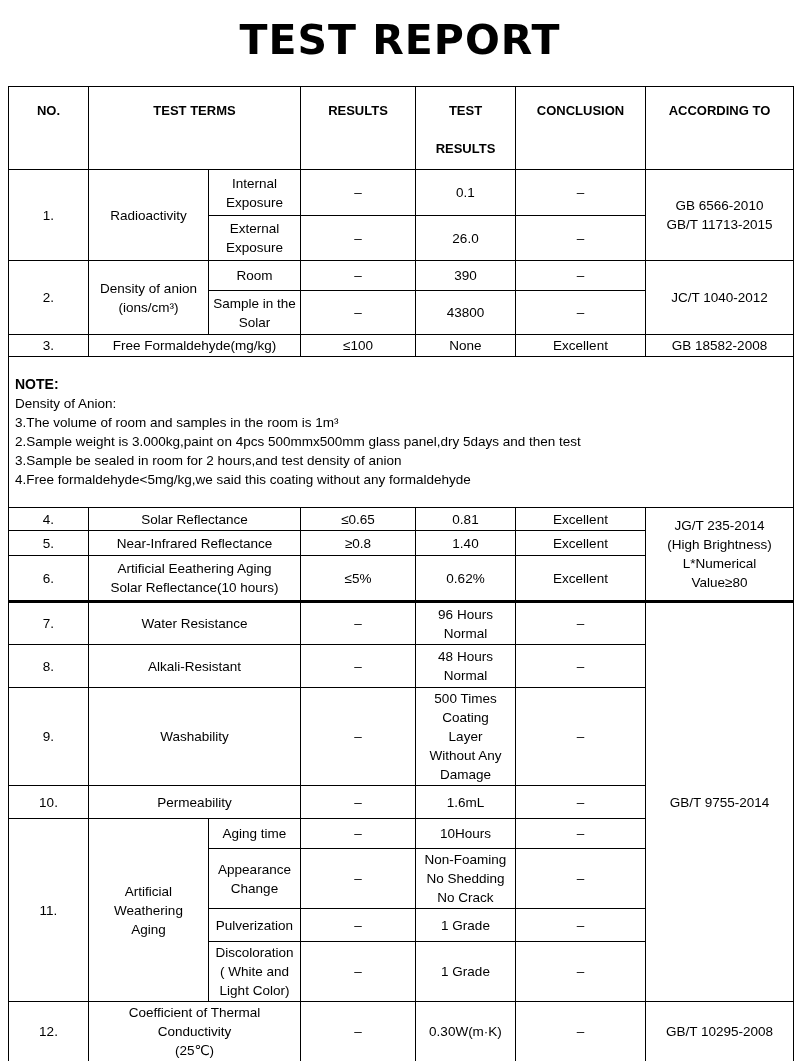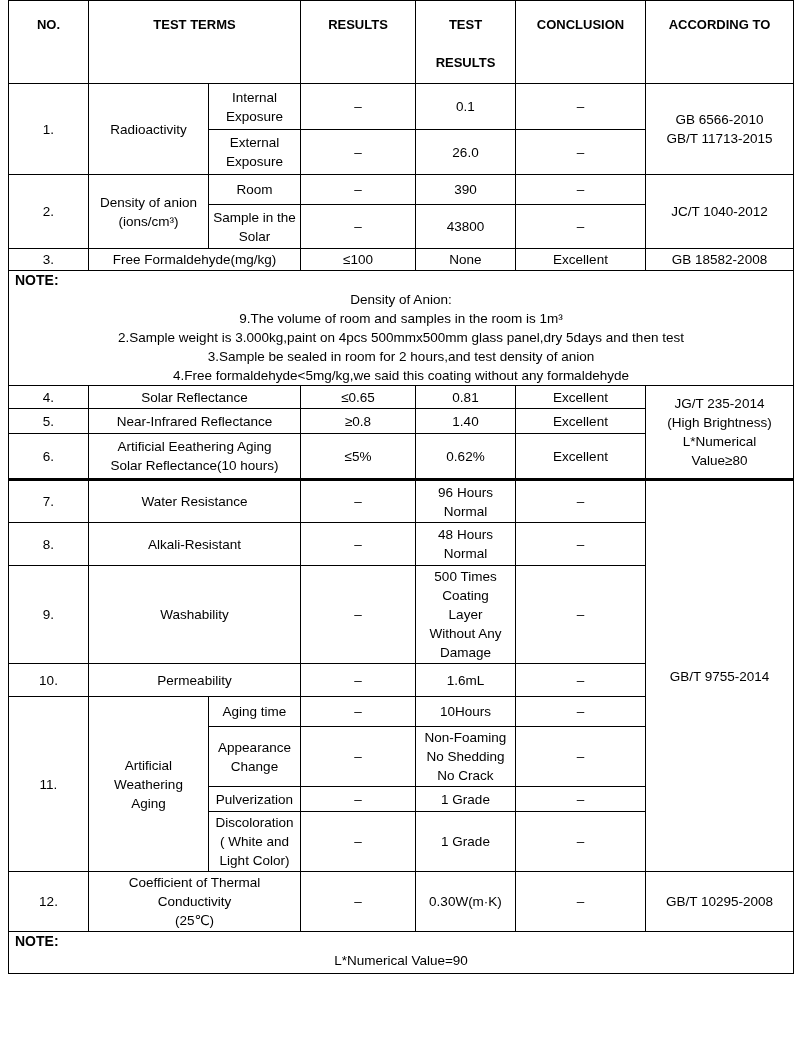--- a/index.html
+++ b/index.html
@@ -39,30 +39,31 @@
     font-weight: bold;
     font-size: 13px;
     vertical-align: top;
     padding-top: 5px;
     line-height: 38px;
   }
   td.note {
     white-space: normal;
     text-align: left;
     vertical-align: top;
-    padding: 0 6px;
+    padding: 18px 6px;
   }
   .note-title { font-weight: bold; font-size: 14px; line-height: 19px; }
-  .note-line  { font-size: 13.5px; line-height: 19px; text-align: center; }
+  .note-line  { font-size: 13.5px; line-height: 19px; }
   tr.thick td { border-top: 3px solid #000; }
 </style>
 </head>
 <body>
 
 <div class="page">
+  <h1 class="title">TEST REPORT</h1>
 
   <table class="report">
     <colgroup>
       <col style="width:80px">
         <col style="width:120px">
         <col style="width:92px">
         <col style="width:115px">
         <col style="width:100px">
         <col style="width:130px">
         <col style="width:148px">
@@ -122,21 +123,21 @@
         <td>≤100</td>
         <td>None</td>
         <td>Excellent</td>
         <td>GB 18582-2008</td>
       </tr>
 
       <tr style="height:115px">
         <td colspan="7" class="note">
             <div class="note-title">NOTE:</div>
             <div class="note-line">Density of Anion:</div>
-            <div class="note-line">9.The volume of room and samples in the room is 1m³</div>
+            <div class="note-line">3.The volume of room and samples in the room is 1m³</div>
             <div class="note-line">2.Sample weight is 3.000kg,paint on 4pcs 500mmx500mm glass panel,dry 5days and then test</div>
             <div class="note-line">3.Sample be sealed in room for 2 hours,and test density of anion</div>
             <div class="note-line">4.Free formaldehyde&lt;5mg/kg,we said this coating without any formaldehyde</div>
           </td>
       </tr>
 
       <tr style="height:23px">
         <td>4.</td>
         <td colspan="2">Solar Reflectance</td>
         <td>≤0.65</td>
@@ -211,21 +212,21 @@
       </tr>
       <tr style="height:60px">
         <td>Appearance
 Change</td>
         <td>–</td>
         <td>Non-Foaming
 No Shedding
 No Crack</td>
         <td>–</td>
       </tr>
-      <tr style="height:25px">
+      <tr style="height:33px">
         <td>Pulverization</td>
         <td>–</td>
         <td>1 Grade</td>
         <td>–</td>
       </tr>
       <tr style="height:56px">
         <td>Discoloration
 ( White and
 Light Color)</td>
         <td>–</td>

